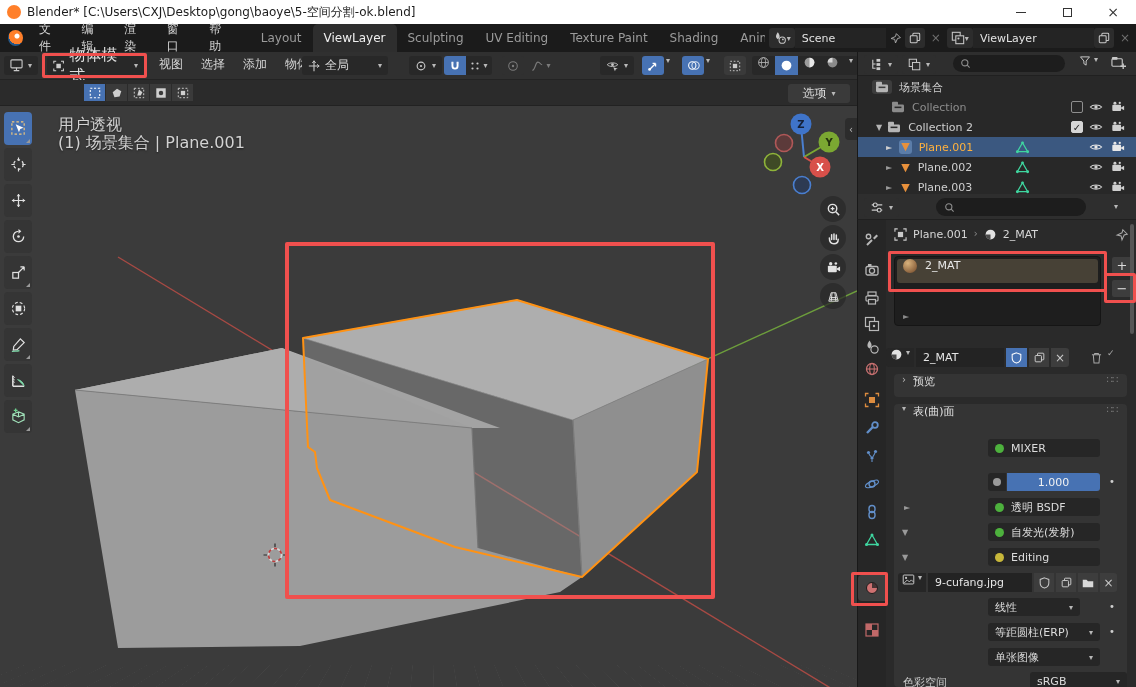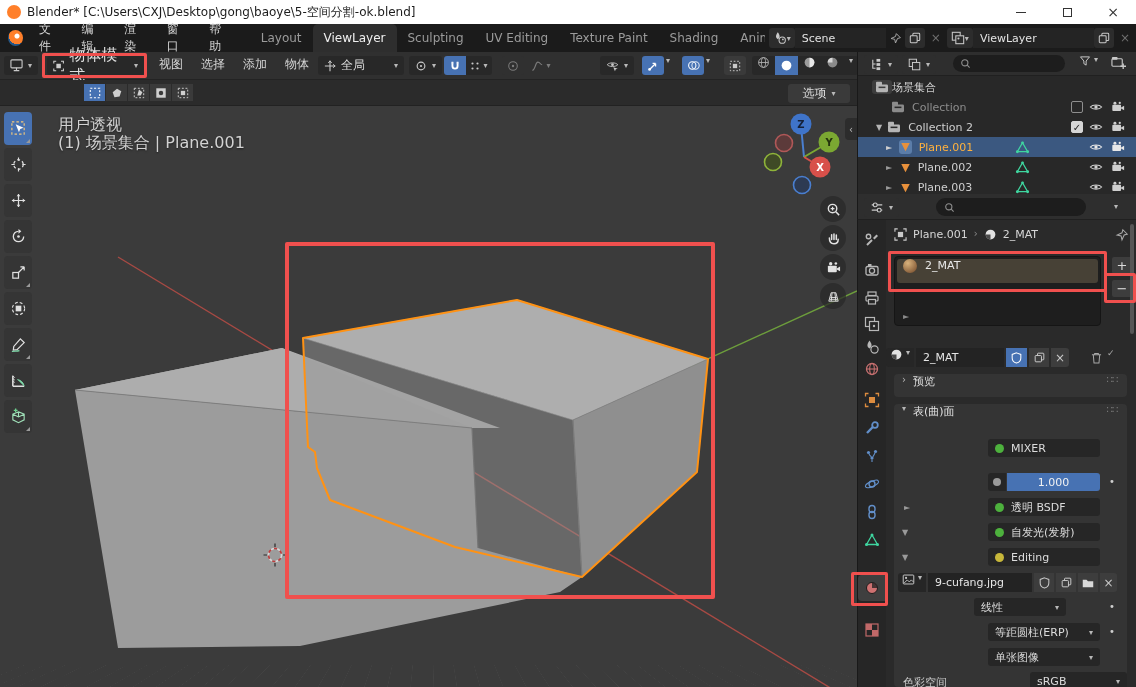--- a/index.html
+++ b/index.html
@@ -155,21 +155,21 @@
         </svg>
       <span style="font-size:16px">物体模式</span>
       <span class="chev" style="margin-left:auto">▾</span>
     </div>
     <div class="abs flex" style="left:150px;top:4px;height:20px">
       <span class="hmenu">视图</span>
       <span class="hmenu">选择</span>
       <span class="hmenu">添加</span>
       <span class="hmenu">物体</span>
     </div>
-    <div class="dd" style="left:318px;top:4px;width:86px">
+    <div class="dd" style="left:302px;top:4px;width:86px">
       <svg width="12" height="12" viewBox="0 0 14 14">
           <path d="M7 1 V13 M1 7 H13" stroke="#c9c9c9" stroke-width="1.3"></path>
           <path d="M7 1 L5 3.5 M7 1 L9 3.5 M13 7 L10.5 5 M13 7 L10.5 9" stroke="#c9c9c9" stroke-width="1.1" fill="none"></path>
         </svg>
       <span style="font-size:12px">全局</span>
       <span class="chev" style="margin-left:auto">▾</span>
     </div>
     <div class="dd" style="left:409px;top:4px">
       <svg width="12" height="12" viewBox="0 0 14 14">
           <circle cx="7" cy="7" r="4.5" fill="none" stroke="#c9c9c9" stroke-width="1.3"></circle>
@@ -488,21 +488,21 @@
     </div>
 
     <div class="orow" style="top:25px">
       <div style="margin-left:14px;background:#3d3d3d;border-radius:3px;padding:1px 3px">
           <svg width="14" height="12" viewBox="0 0 16 14">
             <rect x="1" y="1" width="7" height="4" rx="1" fill="#b5b5b5"></rect>
             <rect x="1" y="4" width="14" height="9" rx="1.5" fill="#b5b5b5"></rect>
             <rect x="4" y="6.5" width="8" height="1.8" fill="#3d3d3d"></rect>
           </svg>
         </div>
-      <span style="">场景集合</span>
+      <span style="margin-left:7px">场景集合</span>
     </div>
 
     <div class="orow" style="top:45px">
       <div style="margin-left:33px">
           <svg width="14" height="12" viewBox="0 0 16 14">
             <rect x="1" y="1" width="7" height="4" rx="1" fill="#8b8b8b"></rect>
             <rect x="1" y="4" width="14" height="9" rx="1.5" fill="#8b8b8b"></rect>
             <rect x="4" y="6.5" width="8" height="1.8" fill="#282828"></rect>
           </svg>
         </div>
@@ -894,21 +894,21 @@
       <div style="width:20px;height:19px;background:#3d3d3d;display:flex;align-items:center;justify-content:center">
           <svg width="12" height="10" viewBox="0 0 16 13">
             <path d="M1 2 H6 L8 4 H15 V12 H1 Z" fill="#d8d8d8"></path>
           </svg>
         </div>
       <div style="width:17px;height:19px;background:#3d3d3d;border-radius:0 3px 3px 0;display:flex;align-items:center;justify-content:center;color:#c9c9c9">
           <span>×</span>
         </div>
     </div>
 
-    <div class="pfield" style="left:116px;top:378px;width:92px">
+    <div class="pfield" style="left:130px;top:378px;width:92px">
       <span>线性</span>
         <span class="chev" style="margin-left:auto">▾</span>
     </div>
     <span style="position:absolute;left:251px;top:381px;color:#cfcfcf;font-size:10px">•</span>
 
     <div class="pfield" style="left:130px;top:403px;width:112px">
       <span>等距圆柱(ERP)</span>
         <span class="chev" style="margin-left:auto">▾</span>
     </div>
     <span style="position:absolute;left:251px;top:406px;color:#cfcfcf;font-size:10px">•</span>

